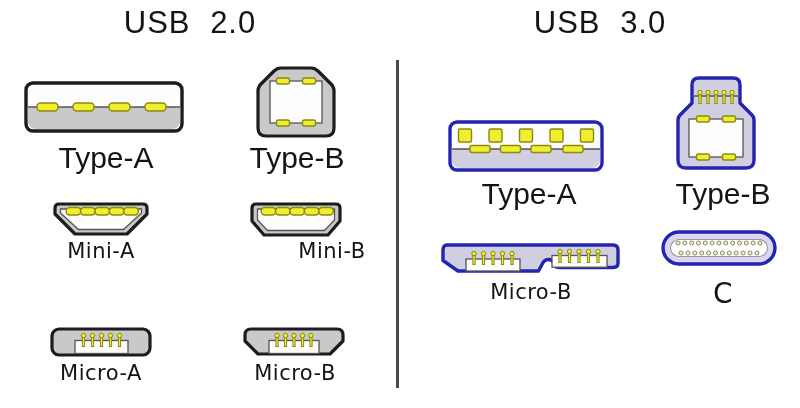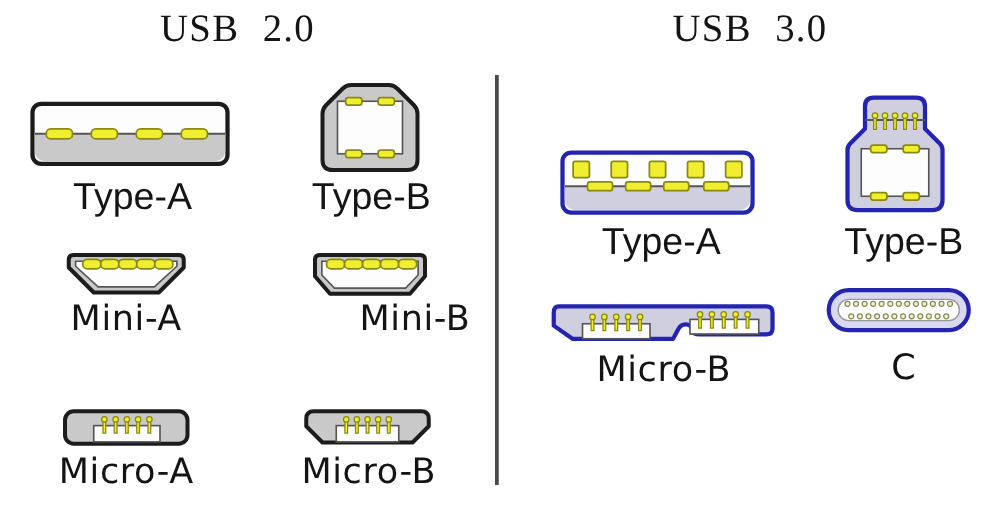--- a/index.html
+++ b/index.html
@@ -3,22 +3,22 @@
 <meta charset="utf-8">
 <style>
   html,body { margin:0; padding:0; background:#fff; }
   .canvas {
     position:relative; width:800px; height:408px; background:#ffffff;
     overflow:hidden;
     font-family:"Liberation Sans",sans-serif;
   }
   .lbl { position:absolute; transform:translateX(-50%); color:var(--text); white-space:nowrap; line-height:1.1; }
   .serif { font-family:Liberation Sans, sans-serif; font-size:30px; }
-  .sans  { font-family:"DejaVu Sans",sans-serif; font-size:28px; letter-spacing:0.5px; }
-  .title { font-family:Liberation Serif, serif; font-size:31px; letter-spacing:1px; word-spacing:10px; }
+  .sans  { font-family:"DejaVu Sans",sans-serif; font-size:21px; letter-spacing:0.5px; }
+  .title { font-family:Liberation Sans, sans-serif; font-size:31px; letter-spacing:1px; word-spacing:10px; }
   .divider { position:absolute; left:396px; top:60px; width:3px; height:328px; background:var(--divider); }
   svg.conn { position:absolute; overflow:visible; }
 
   
   .shell2   { fill:var(--white); stroke:var(--usb2-outline); stroke-width:3.4; stroke-linejoin:round; }
   .body2    { fill:var(--usb2-gray); stroke:var(--usb2-outline); stroke-width:3.2; stroke-linejoin:round; }
   .gray2    { fill:var(--usb2-gray); stroke:none; }
   .shell3   { fill:var(--white); stroke:var(--usb3-outline); stroke-width:3.4; stroke-linejoin:round; }
   .body3    { fill:var(--usb3-gray); stroke:var(--usb3-outline); stroke-width:3.4; stroke-linejoin:round; }
   .gray3    { fill:var(--usb3-gray); stroke:none; }

